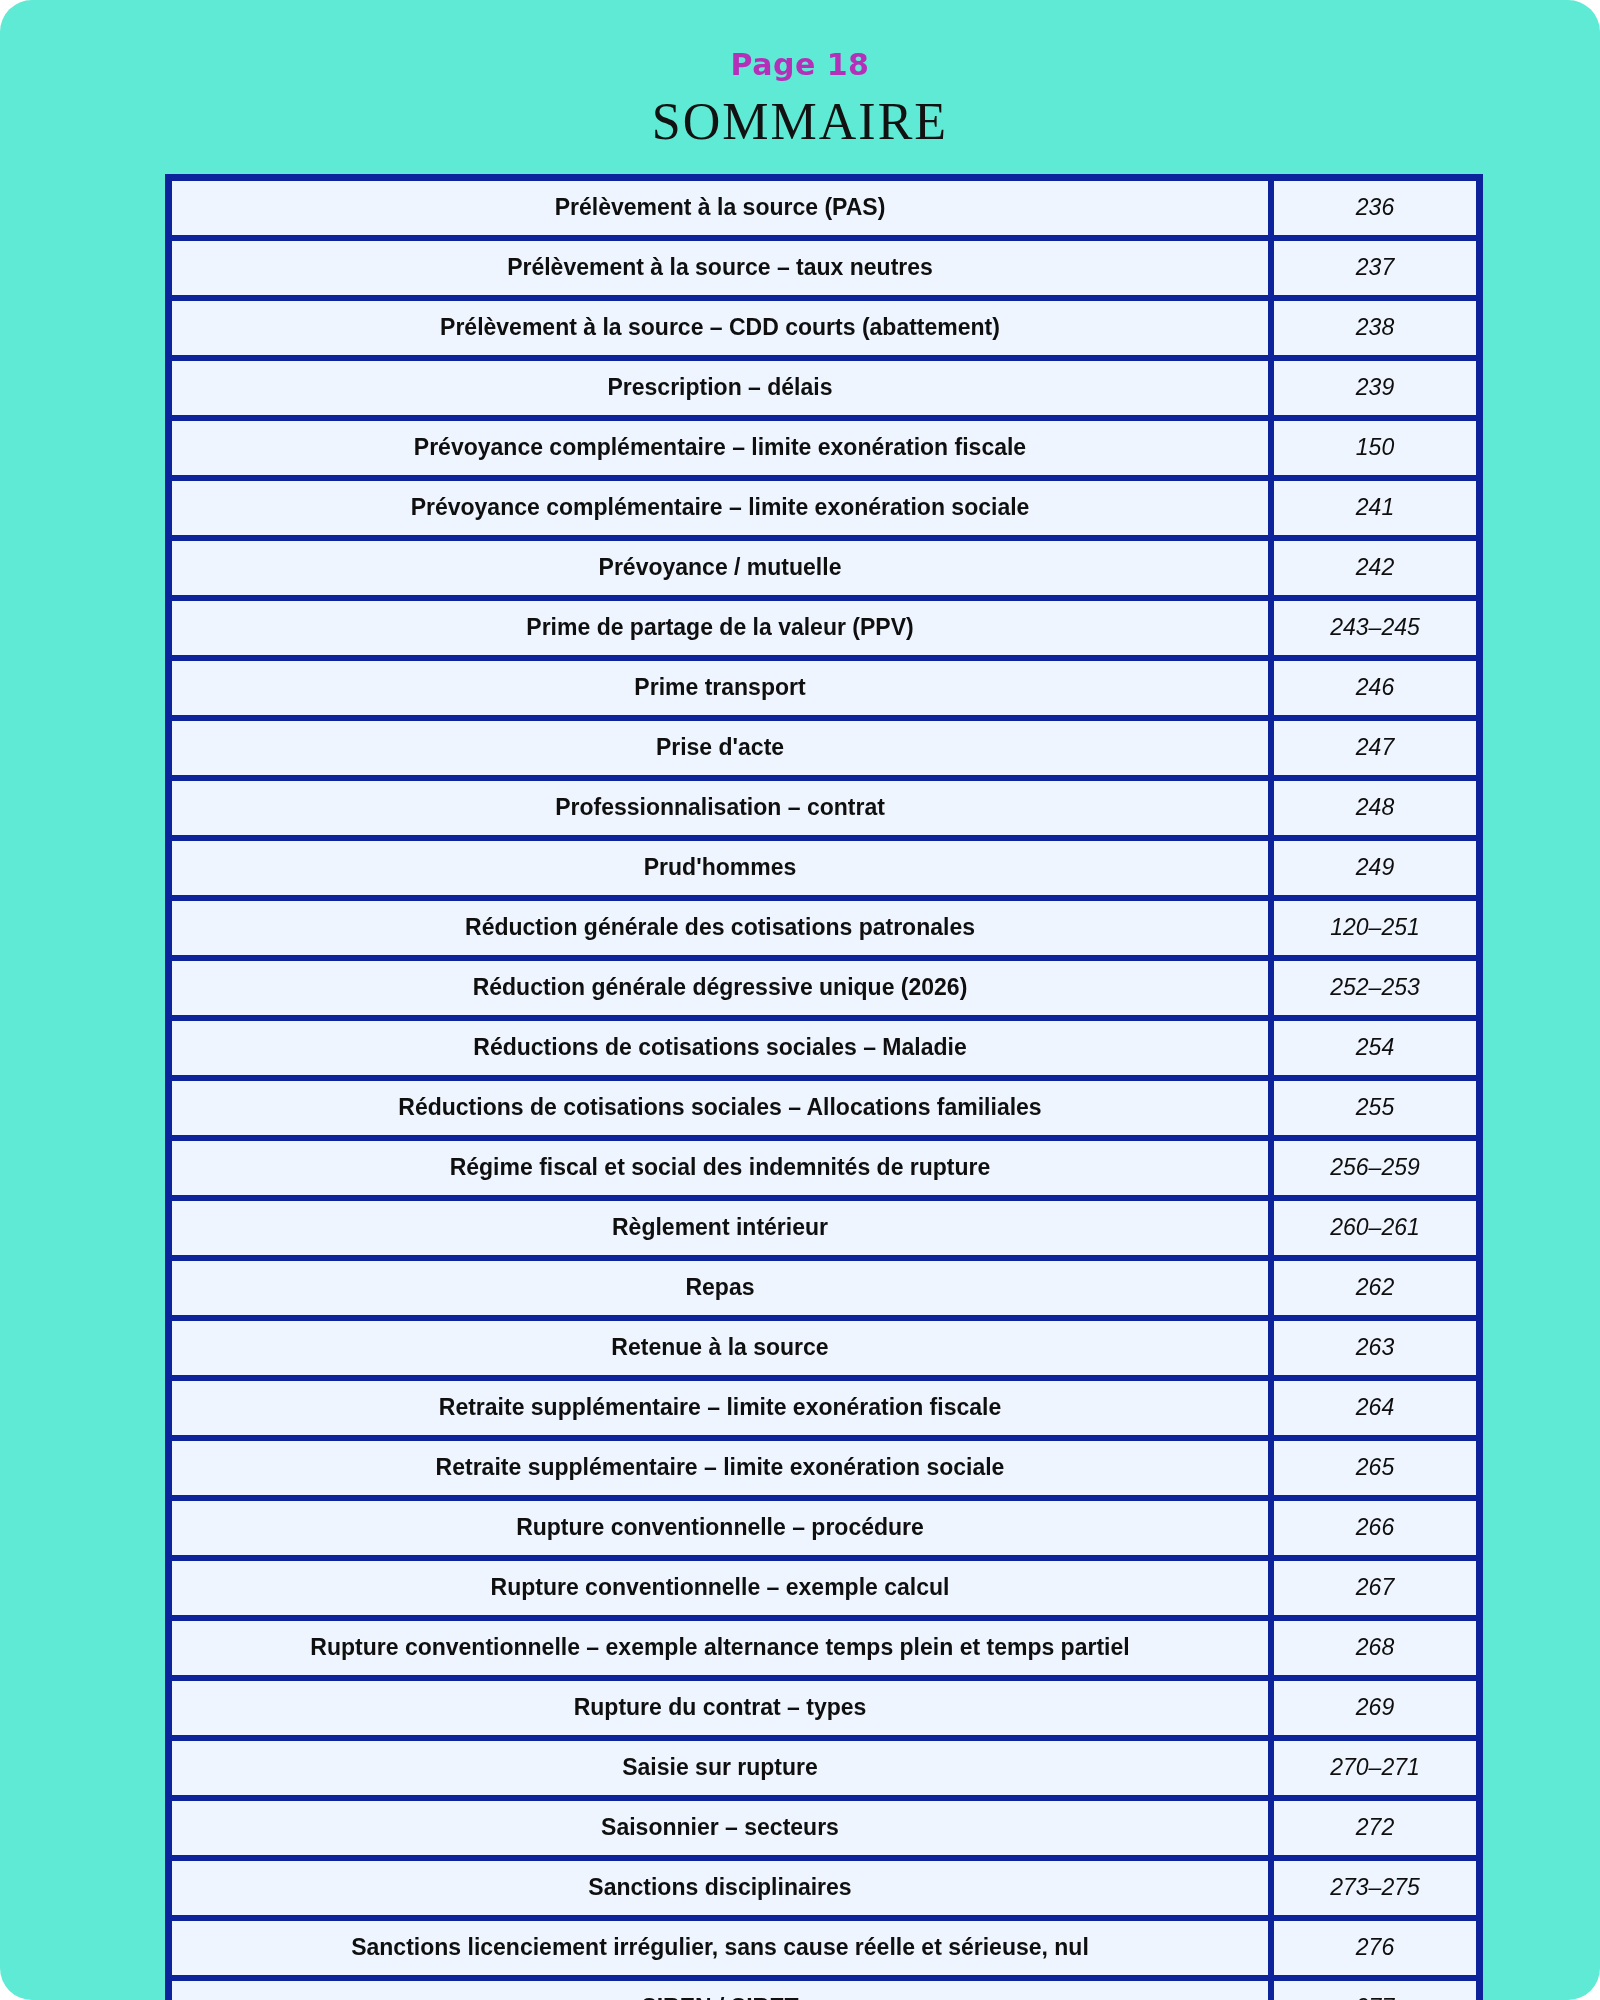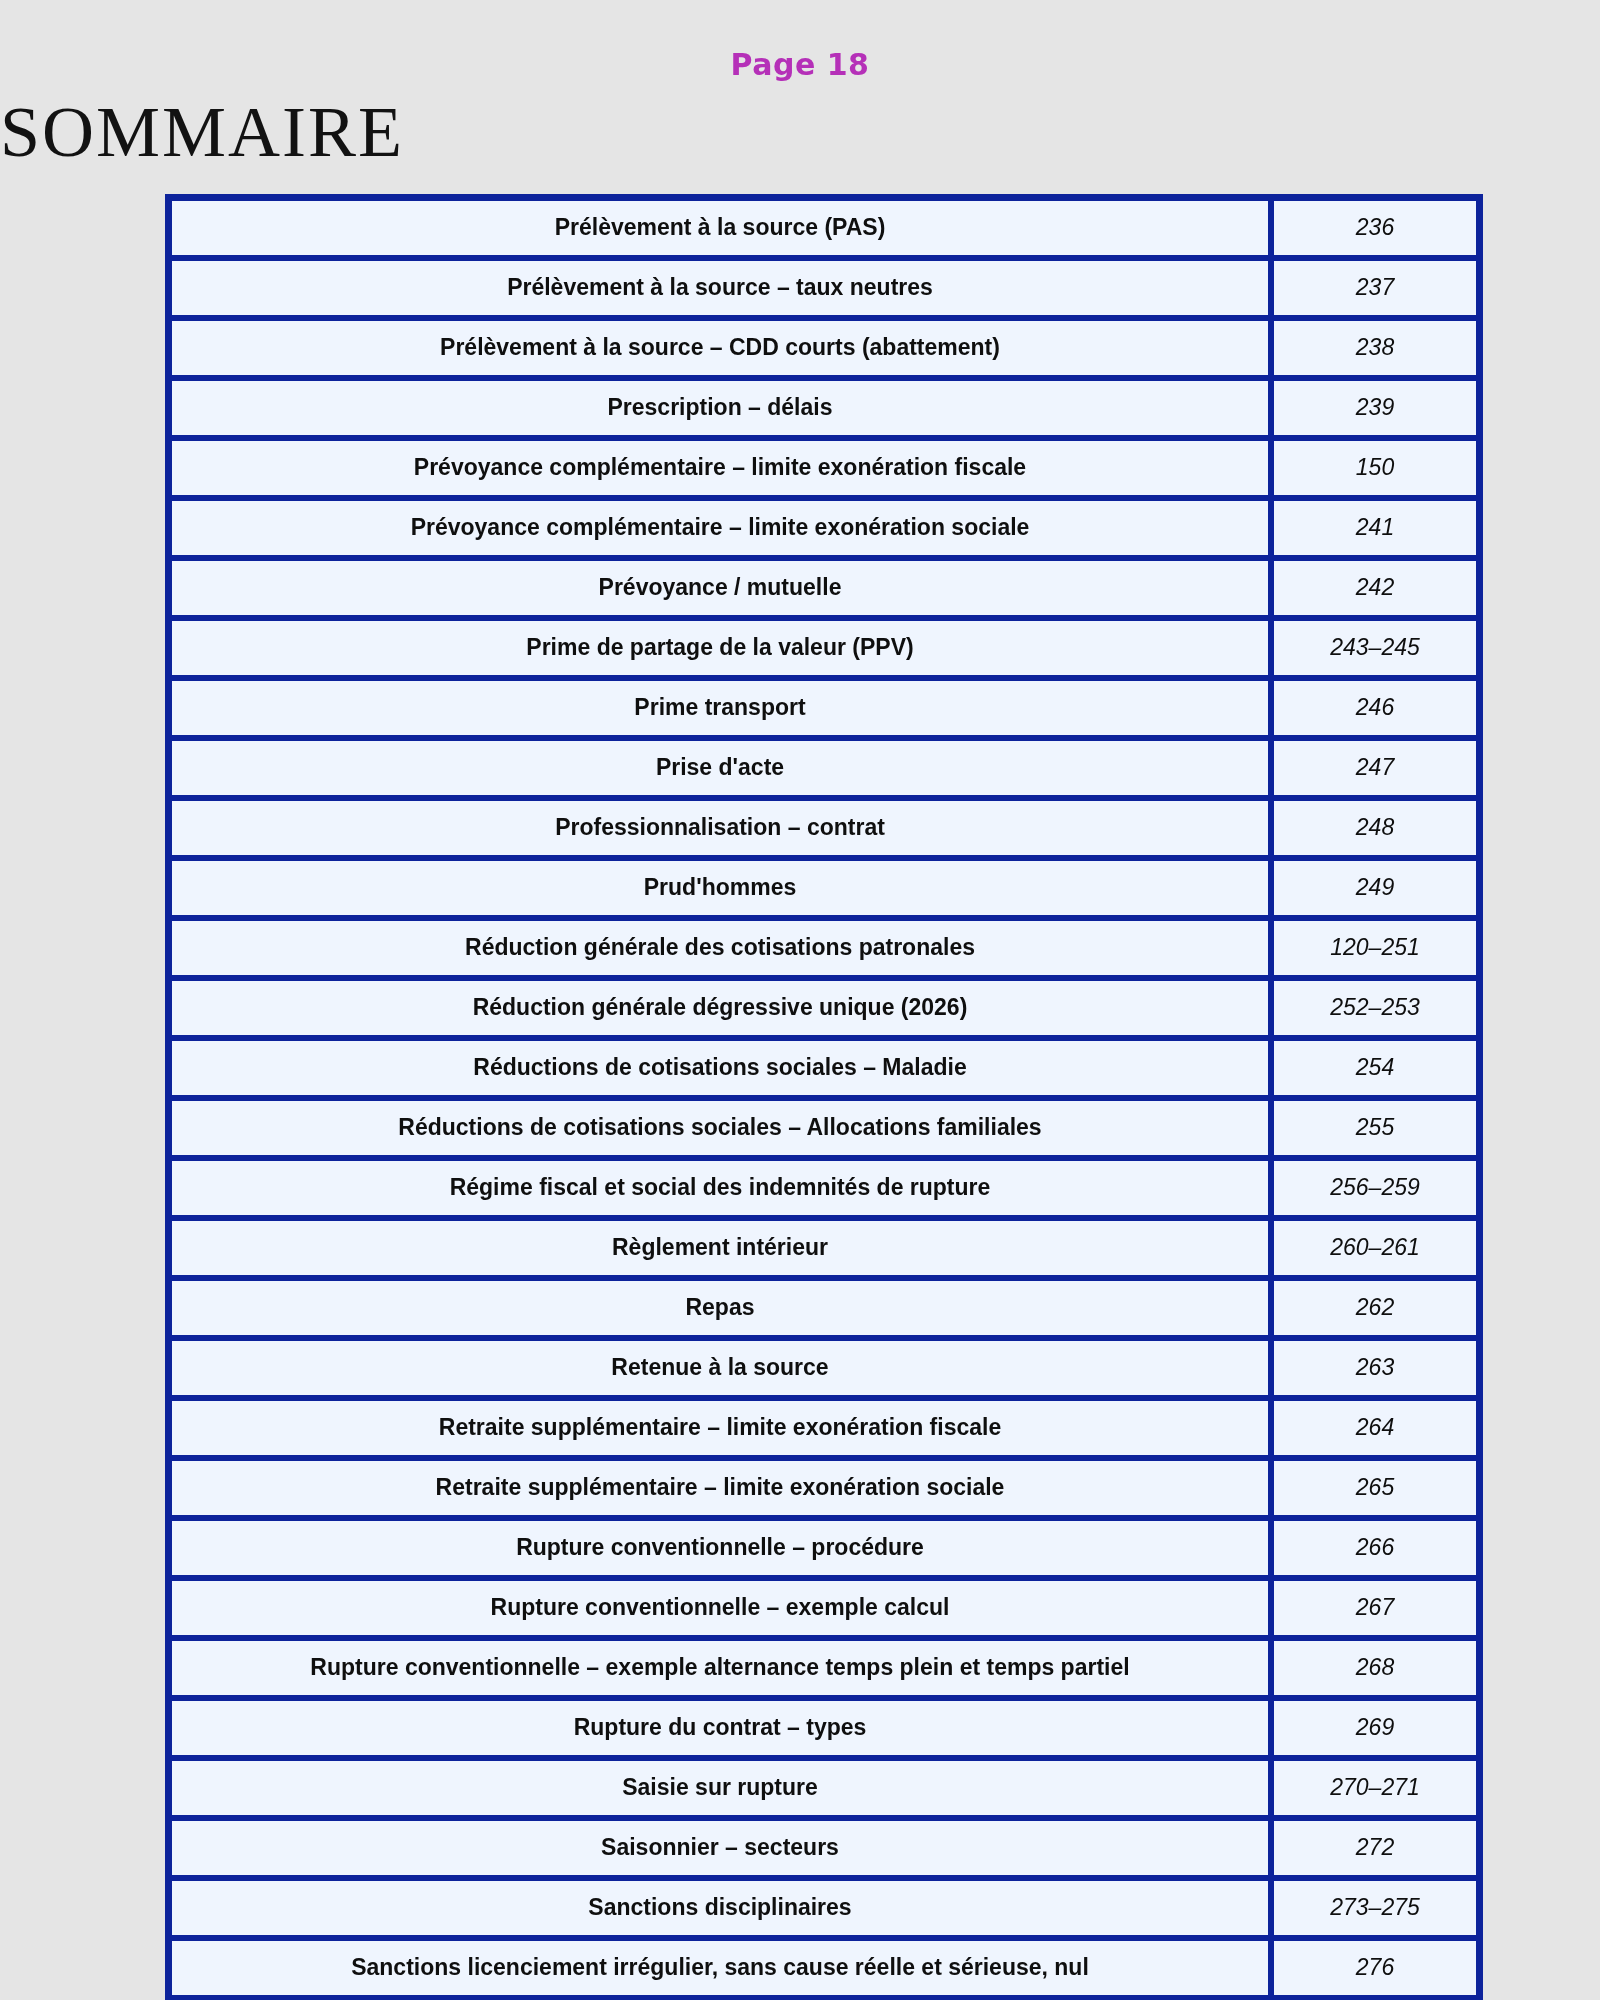--- a/index.html
+++ b/index.html
@@ -11,37 +11,38 @@
     width: 1600px;
     height: 2000px;
     font-family: "Liberation Sans", sans-serif;
     -webkit-font-smoothing: antialiased;
   }
   .page {
     position: relative;
     width: 1600px;
     height: 2000px;
     box-sizing: border-box;
-    background: #e5e5e5;
+    background: #5eead4;
     overflow: hidden;
+    border-radius: 32px;
   }
   .page-label {
     text-align: center;
     font-family: "DejaVu Sans", sans-serif;
     font-weight: bold;
     font-size: 30px;
     letter-spacing: 0.5px;
     color: #b530b8;
     margin-top: 50px;
     line-height: 1;
   }
   .doc-title {
-    text-align: left;
+    text-align: center;
     font-family: "Liberation Serif", "DejaVu Serif", serif;
-    font-size: 72px;
+    font-size: 52px;
     font-weight: 400;
     letter-spacing: 2px;
     color: #121212;
     margin-top: 16px;
     line-height: 1;
   }
   .toc-wrap {
     margin: 26px auto 0 auto;
     width: 1270px;
   }

